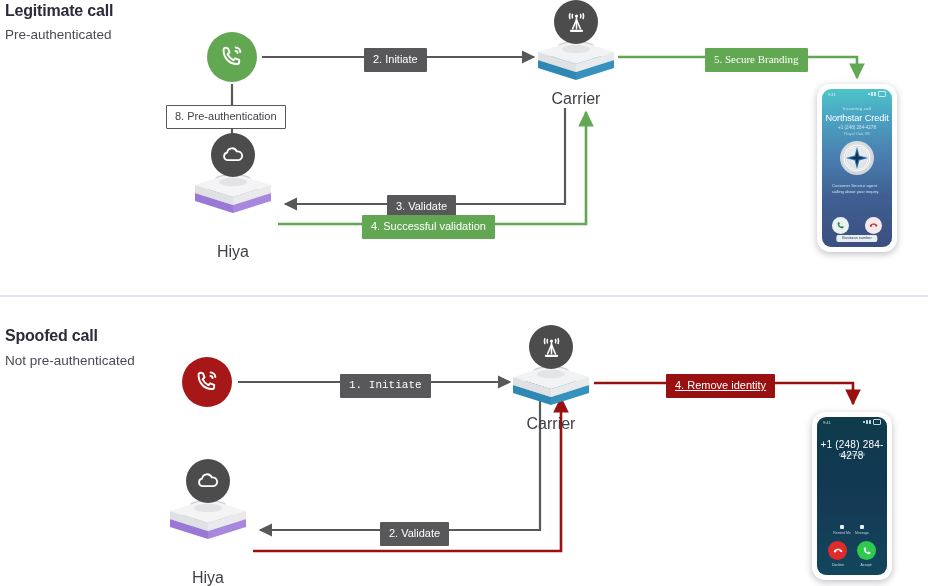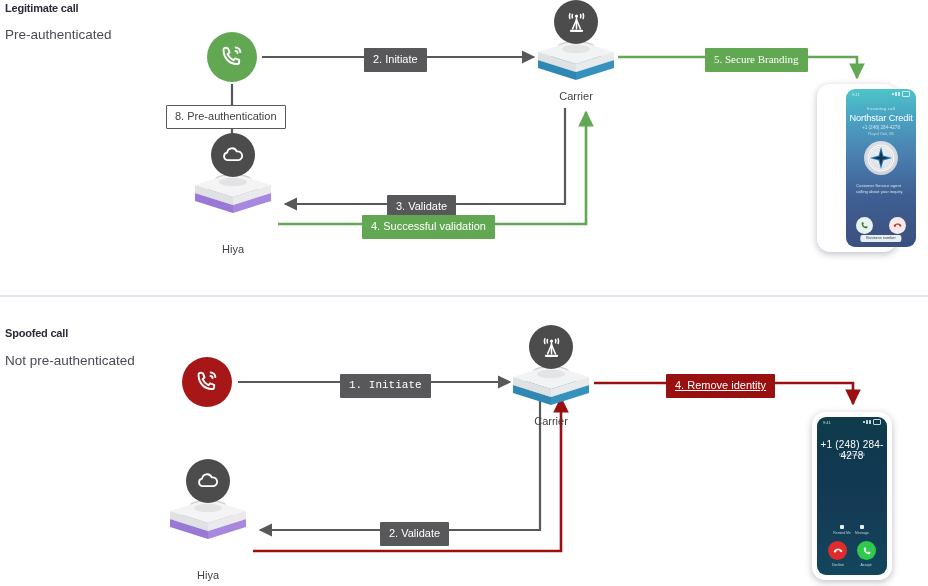--- a/index.html
+++ b/index.html
@@ -11,21 +11,21 @@
     color:#3f3f46;
     overflow:hidden;
     position:relative;
   }
   .canvas{position:absolute;inset:0;}
   .layer-svg{position:absolute;left:0;top:0;width:928px;height:586px;pointer-events:none;}
 
   
   .sect-title{
     position:absolute;
-    font-size:11px;font-weight:bold;
+    font-size:16px;font-weight:bold;
     color:#2b2b3a;letter-spacing:-0.2px;
     white-space:nowrap;
   }
   .sect-sub{
     position:absolute;
     font-size:13.5px;font-weight:normal;
     color:#4a4a55;white-space:nowrap;
   }
 
   
@@ -44,21 +44,21 @@
   .stack{position:absolute;}
   .stack .badge{
     position:absolute;left:50%;transform:translateX(-50%);
     border-radius:50%;background:#4c4c4c;
     display:flex;align-items:center;justify-content:center;
     z-index:3;
   }
   .puck{position:absolute;left:0;}
   .node-label{
     position:absolute;left:50%;transform:translateX(-50%);
-    font-size:11px;color:#3f3f46;white-space:nowrap;text-align:left;
+    font-size:16px;color:#3f3f46;white-space:nowrap;text-align:left;
   }
 
   
   .chip{
     position:absolute;
     font-size:11px;line-height:1;
     color:#ffffff;
     padding:6px 9px 7px 9px;
     white-space:nowrap;
     border-radius:1px;
@@ -82,21 +82,21 @@
     padding:5px;
     box-sizing:border-box;
     z-index:5;
   }
   .phone-screen{
     width:100%;height:100%;
     border-radius:9px;
     overflow:hidden;
     position:relative;
   }
-  .screen-legit{background:linear-gradient(178deg,#4ec6c8 0%,#4aa8c4 16%,#4a7fb0 42%,#3f5f93 68%,#3b4f7e 100%);margin-left:24px;}
+  .screen-legit{background:linear-gradient(178deg,#4ec6c8 0%,#4aa8c4 16%,#4a7fb0 42%,#3f5f93 68%,#3b4f7e 100%);}
   .screen-spoof{background:linear-gradient(180deg,#0e3c4b 0%,#10384f 25%,#143a55 55%,#12465c 100%);}
 
   .statusbar{
     position:absolute;top:0;left:0;right:0;height:10px;
     display:flex;align-items:center;justify-content:space-between;
     padding:0 6px;box-sizing:border-box;
     font-size:4px;color:#e7f2f5;opacity:.85;
   }
   .sb-dots{display:flex;gap:1.5px;align-items:center;}
   .sb-bar{width:1.5px;background:#e7f2f5;border-radius:.5px;}

